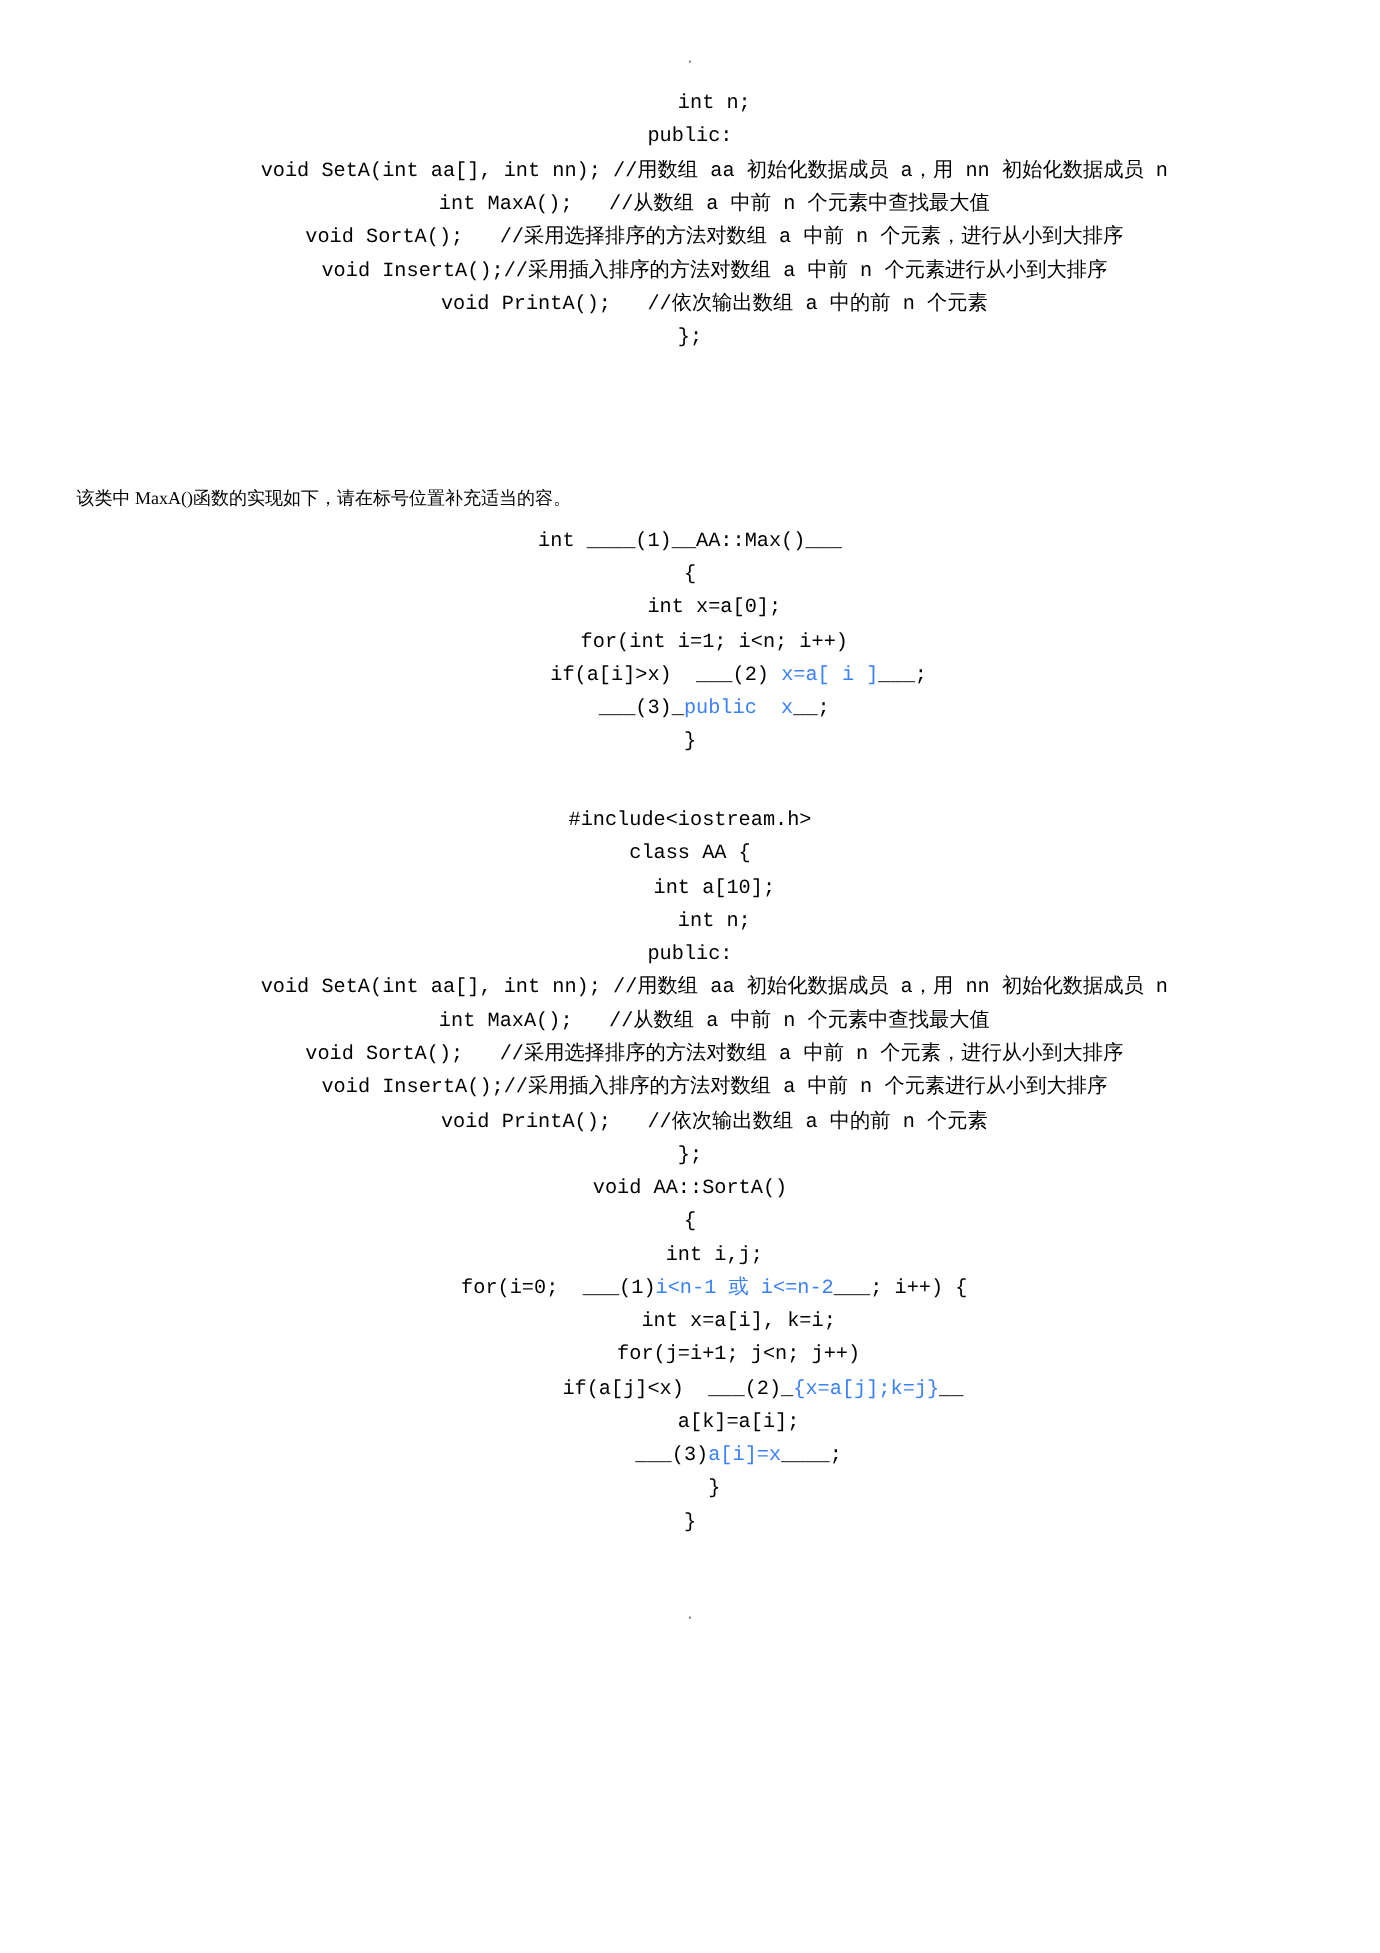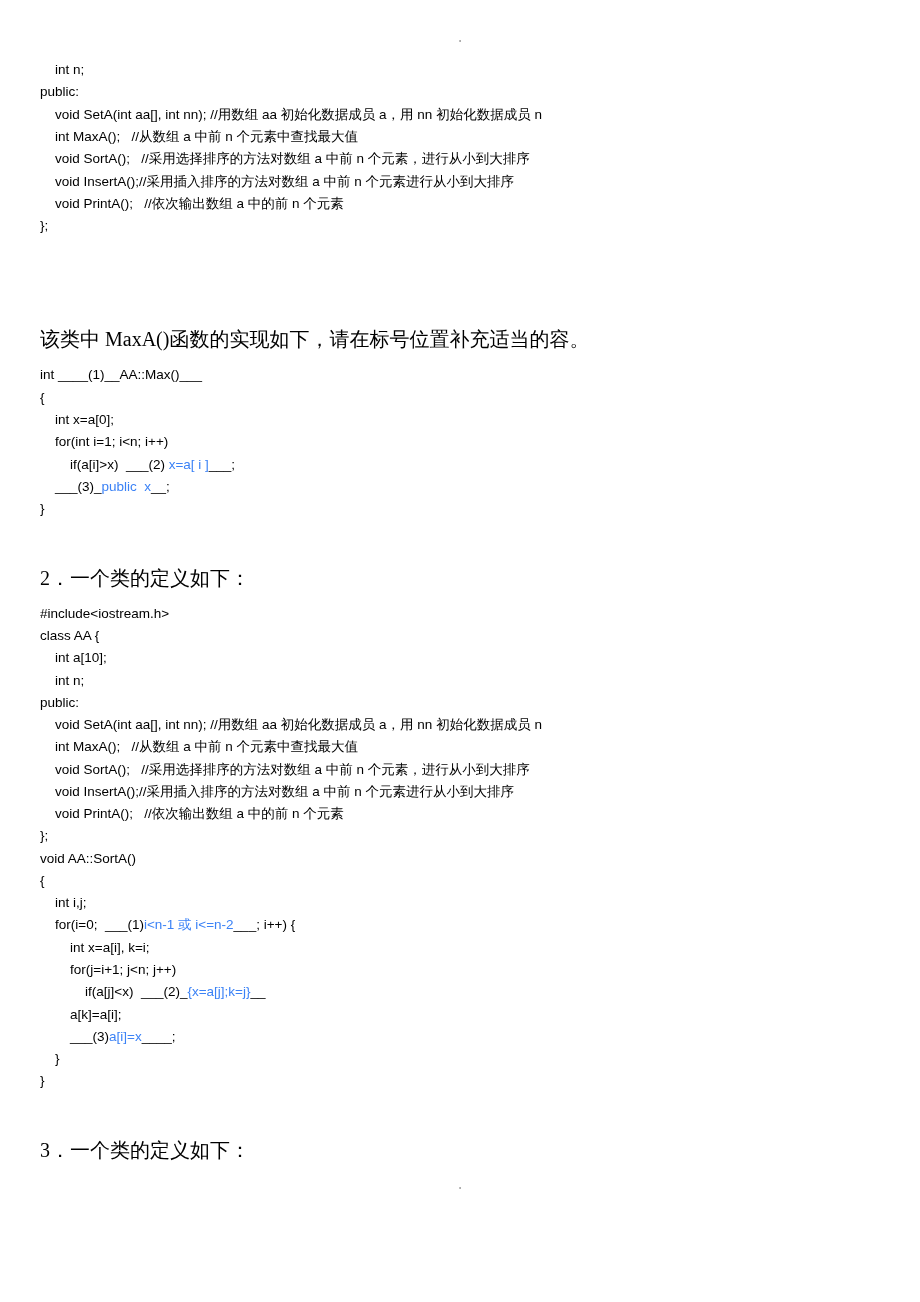--- a/index.html
+++ b/index.html
@@ -15,32 +15,33 @@
       width: 920px;
       min-height: 1302px;
       padding: 20px 40px;
       line-height: 1.6;
     }
     .page-content {
       width: 100%;
       padding: 10px 0;
     }
     .code-block {
-      font-family: Liberation Sans, sans-serif;
+      font-family: Liberation Mono, monospace;
       font-size: 13.5px;
       color: #000;
       line-height: 1.65;
       white-space: pre;
+      text-align: center;
     }
     .text-block {
       font-family: "SimSun", "宋体", serif;
-      font-size: 20px;
+      font-size: 12px;
       color: #000;
       line-height: 1.7;
-      margin: 10px 0;
+      margin: 10px 11px;
     }
     .highlight {
       color: #3b82f6;
     }
     .section {
       margin-bottom: 8px;
     }
     .dot-top {
       text-align: center;
       color: #999;
@@ -85,21 +86,20 @@
 {
     int x=a[0];
     for(int i=1; i&lt;n; i++)
         if(a[i]&gt;x)  ___(2) <span class="highlight">x=a[ i ]</span>___;
     ___(3)_<span class="highlight">public  x</span>__;
 }</div>
 
   <br>
 
   
-  <div class="section text-block">2．一个类的定义如下：</div>
 
   
   <div class="section code-block">#include&lt;iostream.h&gt;
 class AA {
     int a[10];
     int n;
 public:
     void SetA(int aa[], int nn); //用数组 aa 初始化数据成员 a，用 nn 初始化数据成员 n
     int MaxA();   //从数组 a 中前 n 个元素中查找最大值
     void SortA();   //采用选择排序的方法对数组 a 中前 n 个元素，进行从小到大排序
@@ -114,17 +114,16 @@
         for(j=i+1; j&lt;n; j++)
             if(a[j]&lt;x)  ___(2)_<span class="highlight">{x=a[j];k=j}</span>__
         a[k]=a[i];
         ___(3)<span class="highlight">a[i]=x</span>____;
     }
 }</div>
 
   <br>
 
   
-  <div class="section text-block">3．一个类的定义如下：</div>
 
   <div class="dot-bottom">.</div>
 
 </div>
 
 </body></html>

